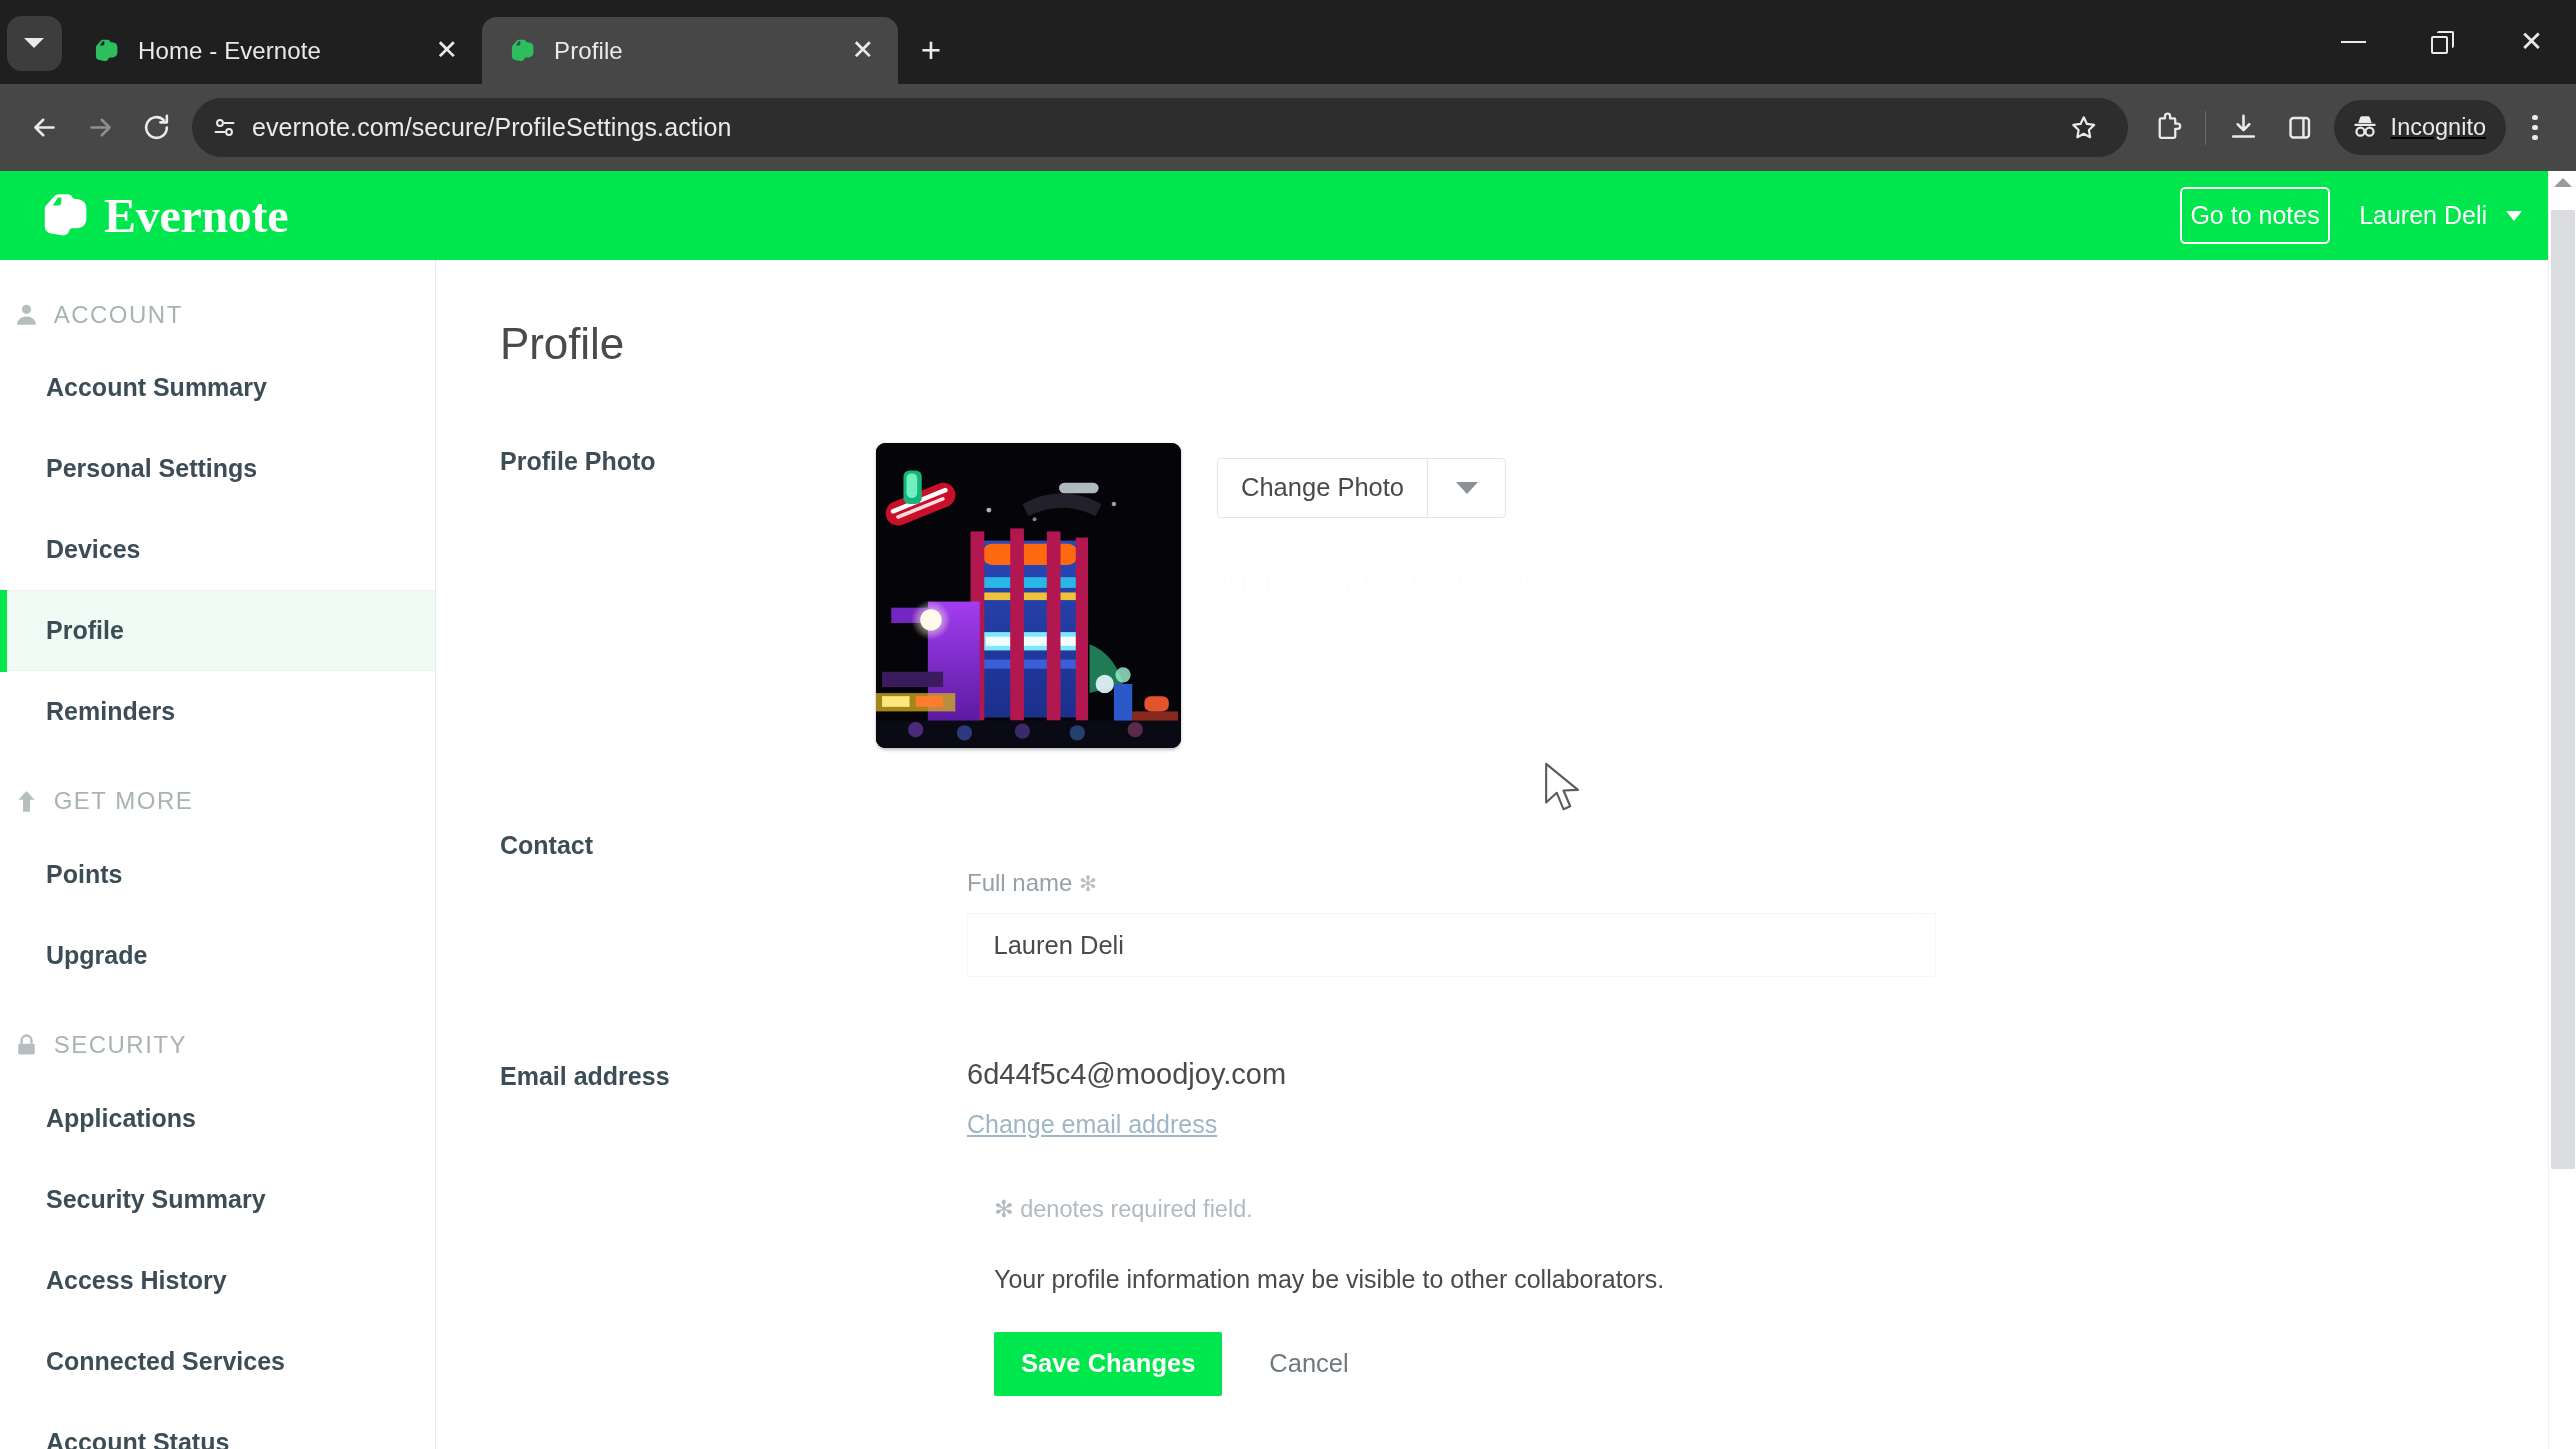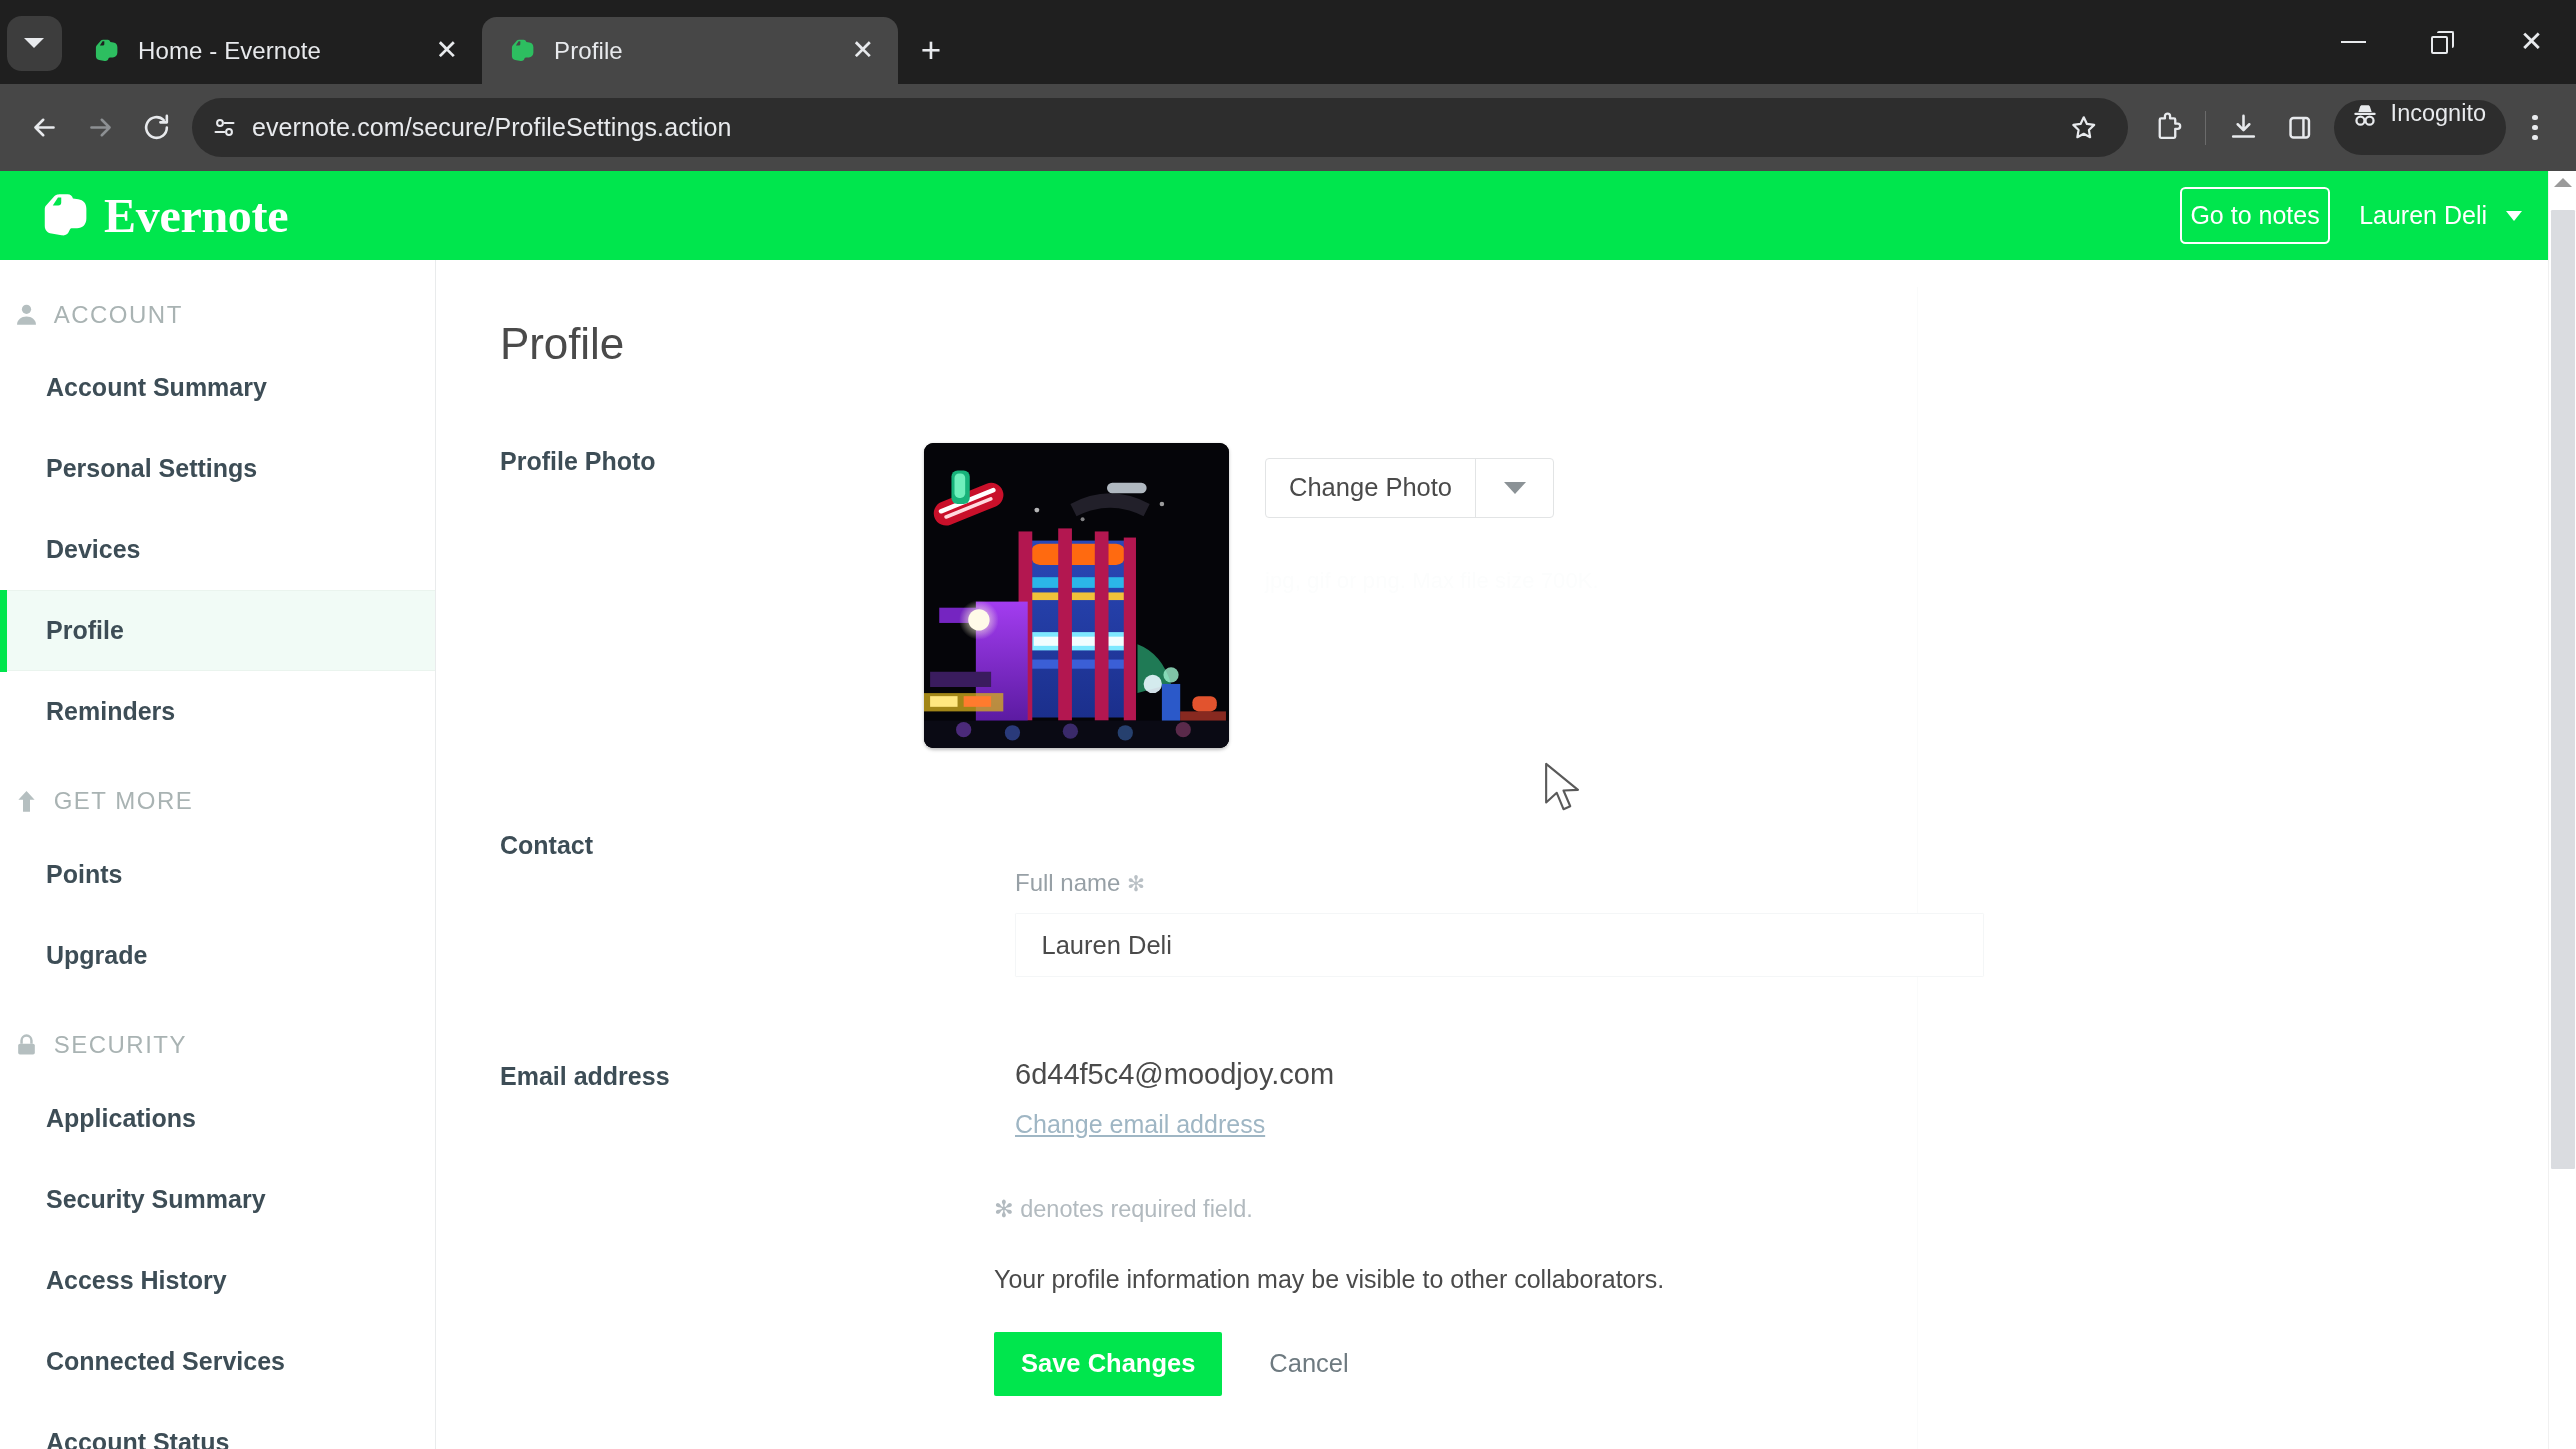--- a/index.html
+++ b/index.html
@@ -105,22 +105,22 @@
     flex:none; margin-right: 8px;
   }
   .omni-url {
     flex: 1; color: #e8eaed; font-size: 25px; white-space: nowrap;
     overflow: hidden; text-overflow: ellipsis; letter-spacing: 0.1px;
   }
   .omni-right { display: flex; align-items: center; flex: none; }
   .tb-sep { width: 1.3px; height: 34px; background: #6b6b6b; margin: 0 9.4px; flex:none; }
   .incognito-pill {
     height: 55px; border-radius: 27.5px; background: #2d2d2d;
-    display: flex; align-items: flex-start; padding: 0 20px 0 14.8px;
-    margin-left: 6.7px; flex: none;
+    display: flex; align-items: center; padding: 0 20px 0 14.8px;
+    margin-left: 6.7px; flex: none; text-decoration: underline;
   }
   .incognito-pill .label { color: #e8eaed; font-size: 23.5px; margin-left: 9.4px; white-space:nowrap;}
   .kebab { width: 50px; height: 56px; display:flex; flex-direction:column;
            align-items:center; justify-content:center; gap:4.7px; flex:none; margin-left:4px;}
   .kebab span { width: 5.4px; height: 5.4px; border-radius:50%; background:#e8eaed; display:block; }
 
   
   .page { position: absolute; top: 171px; left: 0; right: 0; bottom: 0; background:#fff; }
 
   .evernote-header {
@@ -195,21 +195,21 @@
   }
   .content-divider {
     position: absolute; left: 1481px; top: 27px; bottom: 0;
     width: 1.3px; background: #fafbfb;
   }
   .page-title {
     color: #4a4a4a; font-size: 44px; font-weight: 400;
     padding: 59px 0 0 64px; letter-spacing: -0.1px;
   }
 
-  .form-row { display: flex; padding: 0 0 0 64px; position: relative; gap: 48px; }
+  .form-row { display: flex; padding: 0 0 0 64px; position: relative; }
   .row-label {
     width: 376px; flex: none; font-size: 25px; color: #3d4d56; font-weight: 700;
     padding-top: 4px;
   }
   .row-field { flex: 1; }
 
   .photo-row { margin-top: 74px; }
   .photo-thumb {
     width: 305px; height: 305px; border-radius: 9.4px;
     overflow: hidden; flex: none;

